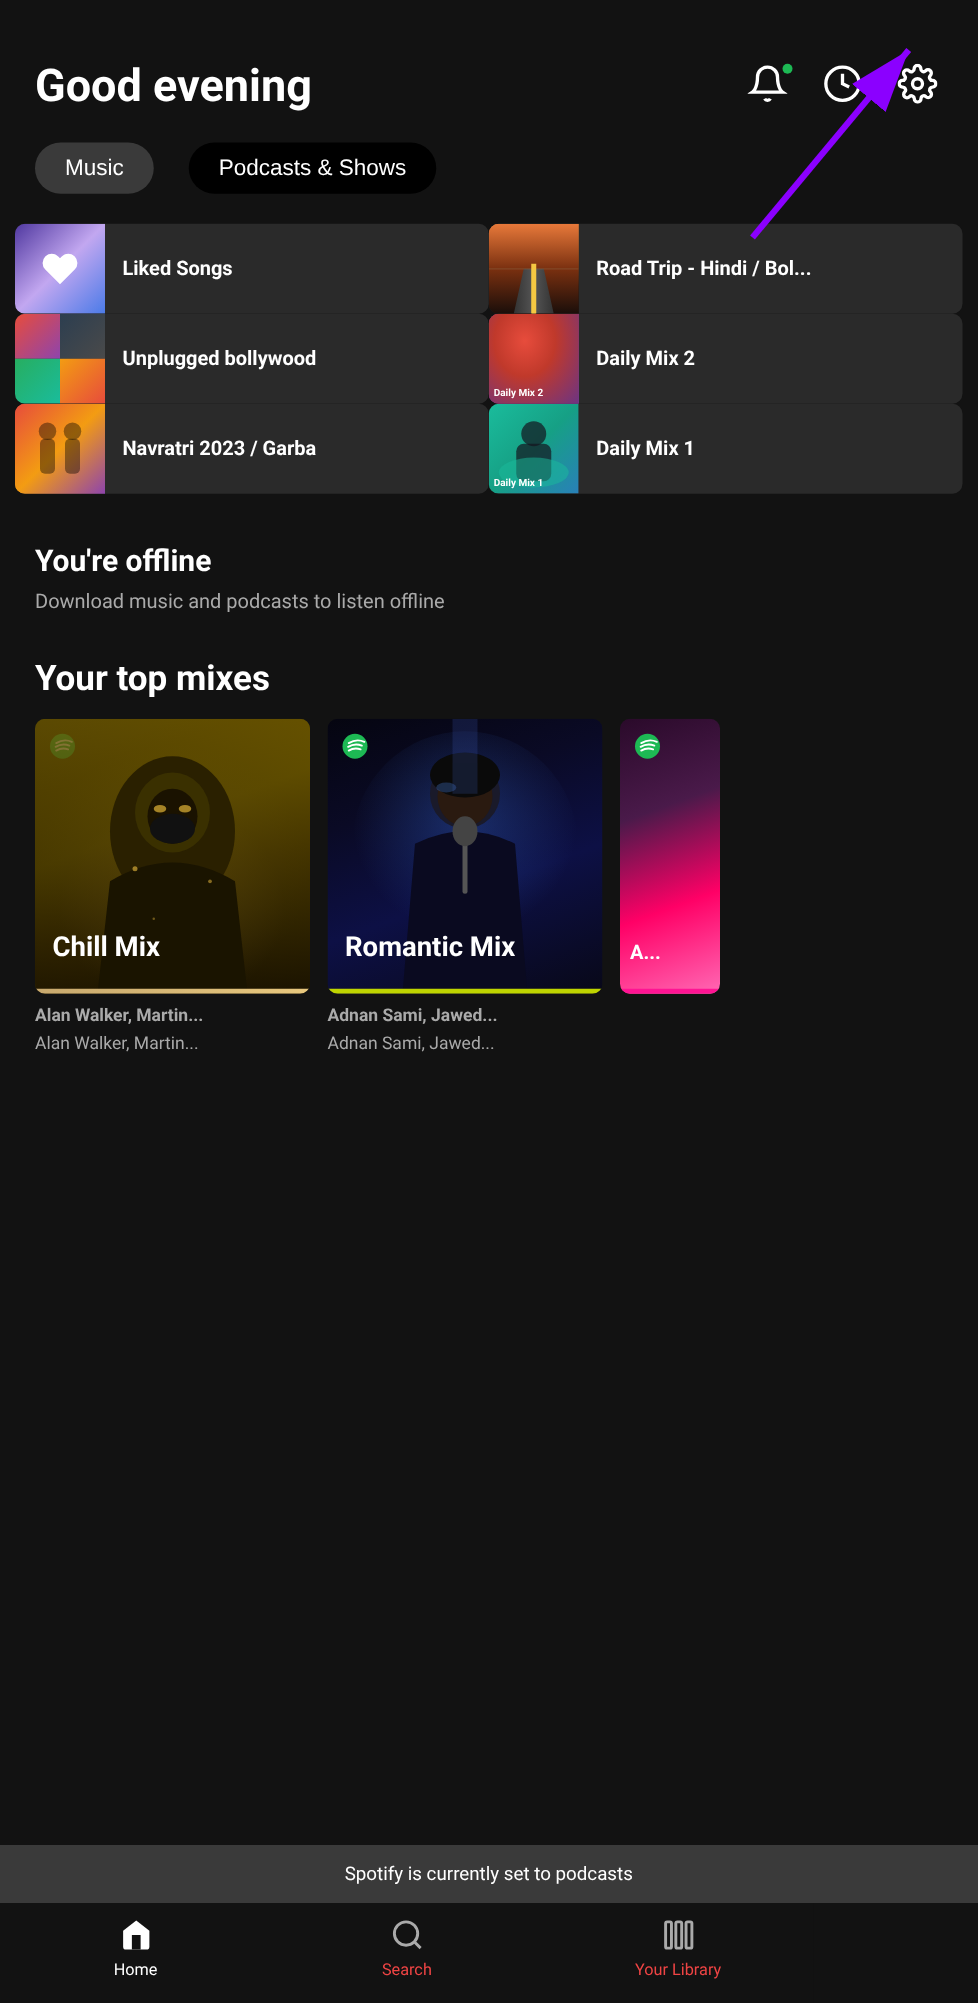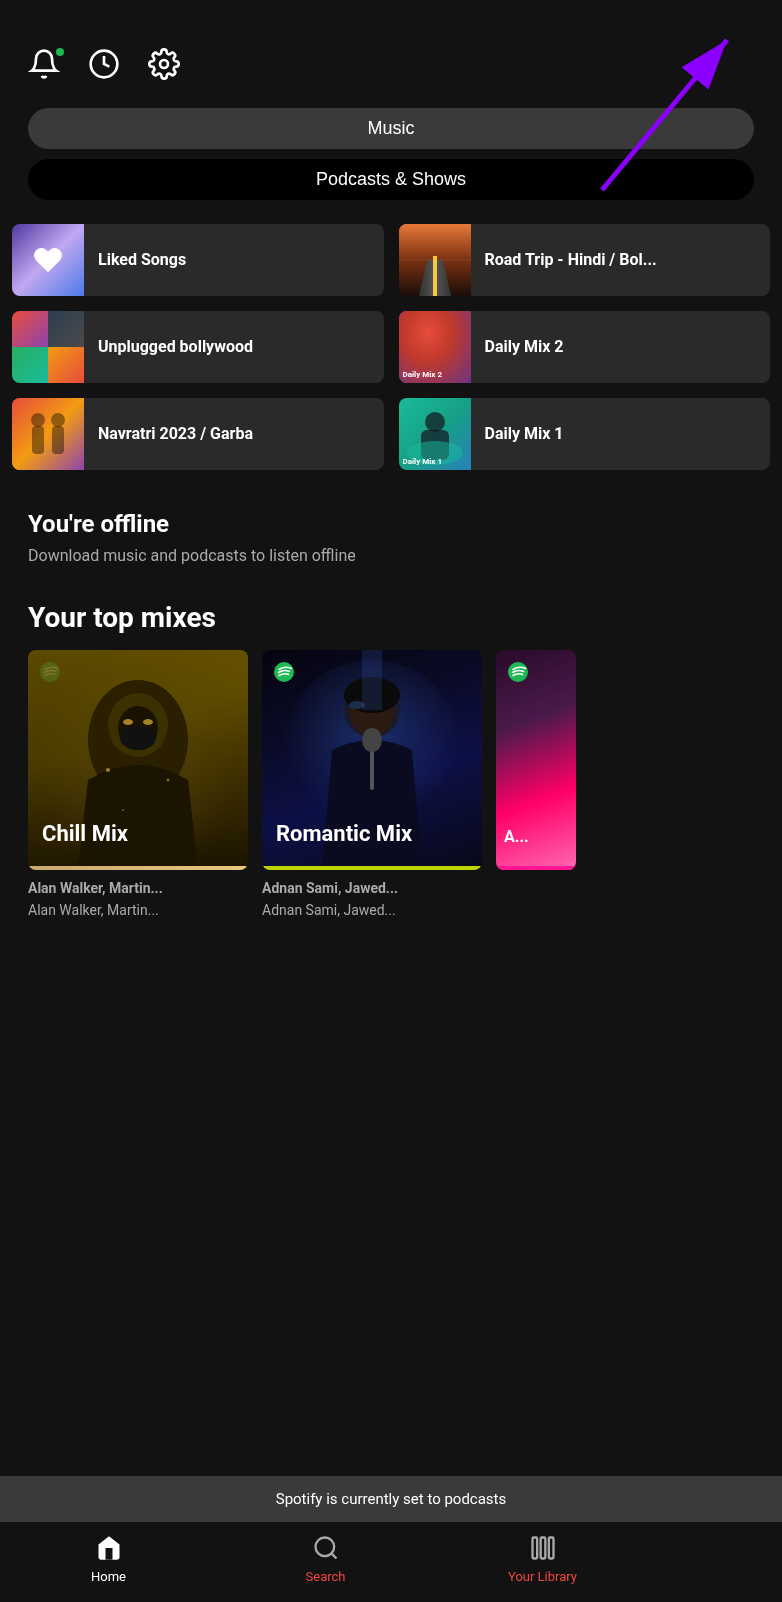--- a/index.html
+++ b/index.html
@@ -42,43 +42,42 @@
       right: 0;
       width: 8px;
       height: 8px;
       background: #1db954;
       border-radius: 50%;
     }
 
     
     .filter-tabs {
       display: flex;
-      gap: 10px;
+      gap: 28px;
       padding: 8px 28px 16px 28px;
-      flex-direction: column;
     }
     .filter-tab {
       background: #000000;
       border: none;
       border-radius: 50px;
       padding: 10px 24px;
       color: #fff;
       font-size: 18px;
       font-weight: 500;
       cursor: pointer;
     }
     .filter-tab.active {
       background: #3a3a3a;
     }
 
     
     .quick-grid {
       display: grid;
       grid-template-columns: 1fr 1fr;
-      gap: 15px;
+      gap: 0;
       padding: 8px 12px;
     }
     .quick-item {
       background: #2a2a2a;
       border-radius: 8px;
       display: flex;
       align-items: center;
       gap: 14px;
       overflow: hidden;
       height: 72px;
@@ -346,20 +345,21 @@
       z-index: 10;
     }
   </style>
 </head>
 <body>
 
 <div class="content-area">
 
   <div class="header-area">
     <div class="header">
+      <span class="header-title">Good evening</span>
       <div class="header-icons">
 
         <div class="header-icon">
           <svg viewBox="0 0 24 24" fill="none" stroke="#fff" stroke-width="2" width="32" height="32">
             <path d="M18 8A6 6 0 0 0 6 8c0 7-3 9-3 9h18s-3-2-3-9"></path>
             <path d="M13.73 21a2 2 0 0 1-3.46 0"></path>
           </svg>
           <div class="notification-dot"></div>
         </div>
 

